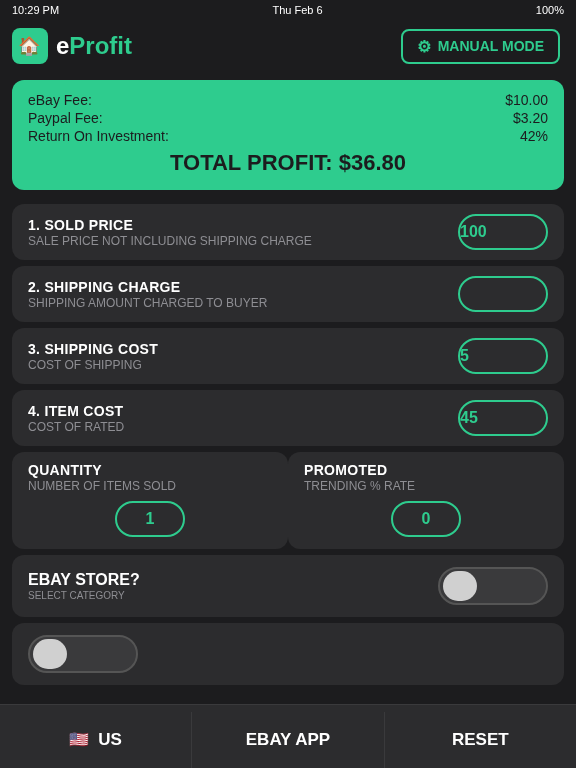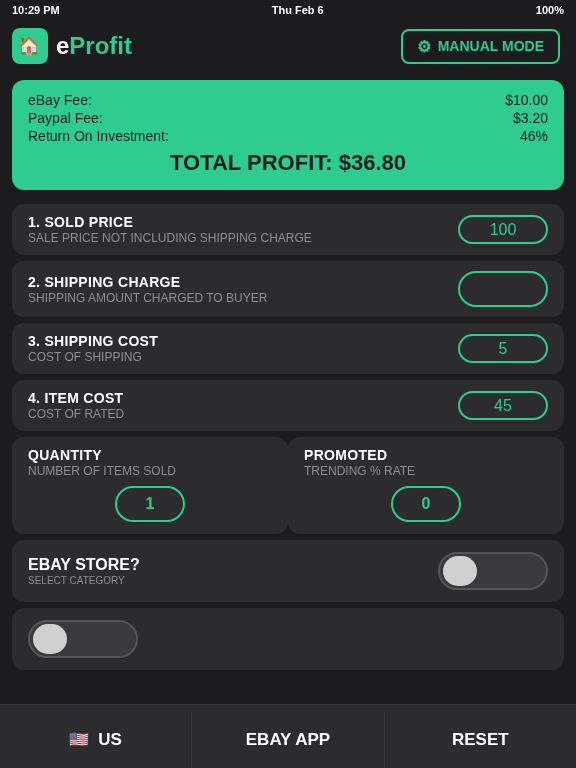--- a/index.html
+++ b/index.html
@@ -15,21 +15,20 @@
 
     
     .status-bar {
       display: flex;
       justify-content: space-between;
       align-items: center;
       padding: 4px 12px;
       font-size: 11px;
       color: #ffffff;
       height: 20px;
-      font-weight: bold;
     }
 
     
     .header {
       display: flex;
       justify-content: space-between;
       align-items: center;
       padding: 8px 16px 8px 12px;
       background: #1c1c1e;
     }
@@ -128,24 +127,24 @@
       font-size: 12px;
       color: #8e8e93;
       margin-top: 1px;
     }
     .field-input {
       background: transparent;
       border: 2px solid #2ecc8e;
       border-radius: 20px;
       color: #2ecc8e;
       font-size: 16px;
-      font-weight: normal;
-      text-align: center;
+      font-weight: bold;
+      text-align: left;
       width: 90px;
-      height: 29px;
+      height: 36px;
       outline: none;
       cursor: pointer;
     }
     .field-input-empty {
       background: transparent;
       border: 2px solid #2ecc8e;
       border-radius: 20px;
       color: #2ecc8e;
       font-size: 16px;
       font-weight: bold;
@@ -285,21 +284,21 @@
   <div class="results-row">
     <span>eBay Fee:</span>
     <span>$10.00</span>
   </div>
   <div class="results-row">
     <span>Paypal Fee:</span>
     <span>$3.20</span>
   </div>
   <div class="results-row">
     <span>Return On Investment:</span>
-    <span>46%</span>
+    <span>42%</span>
   </div>
   <div class="total-profit">TOTAL PROFIT: $36.80</div>
 </div>
 
 <div class="fields-container">
 
   <div class="field-row">
     <div class="field-label-area">
       <span class="field-title"><span>1.</span> <span>SOLD PRICE</span></span>
       <span class="field-subtitle">SALE PRICE NOT INCLUDING SHIPPING CHARGE</span>

